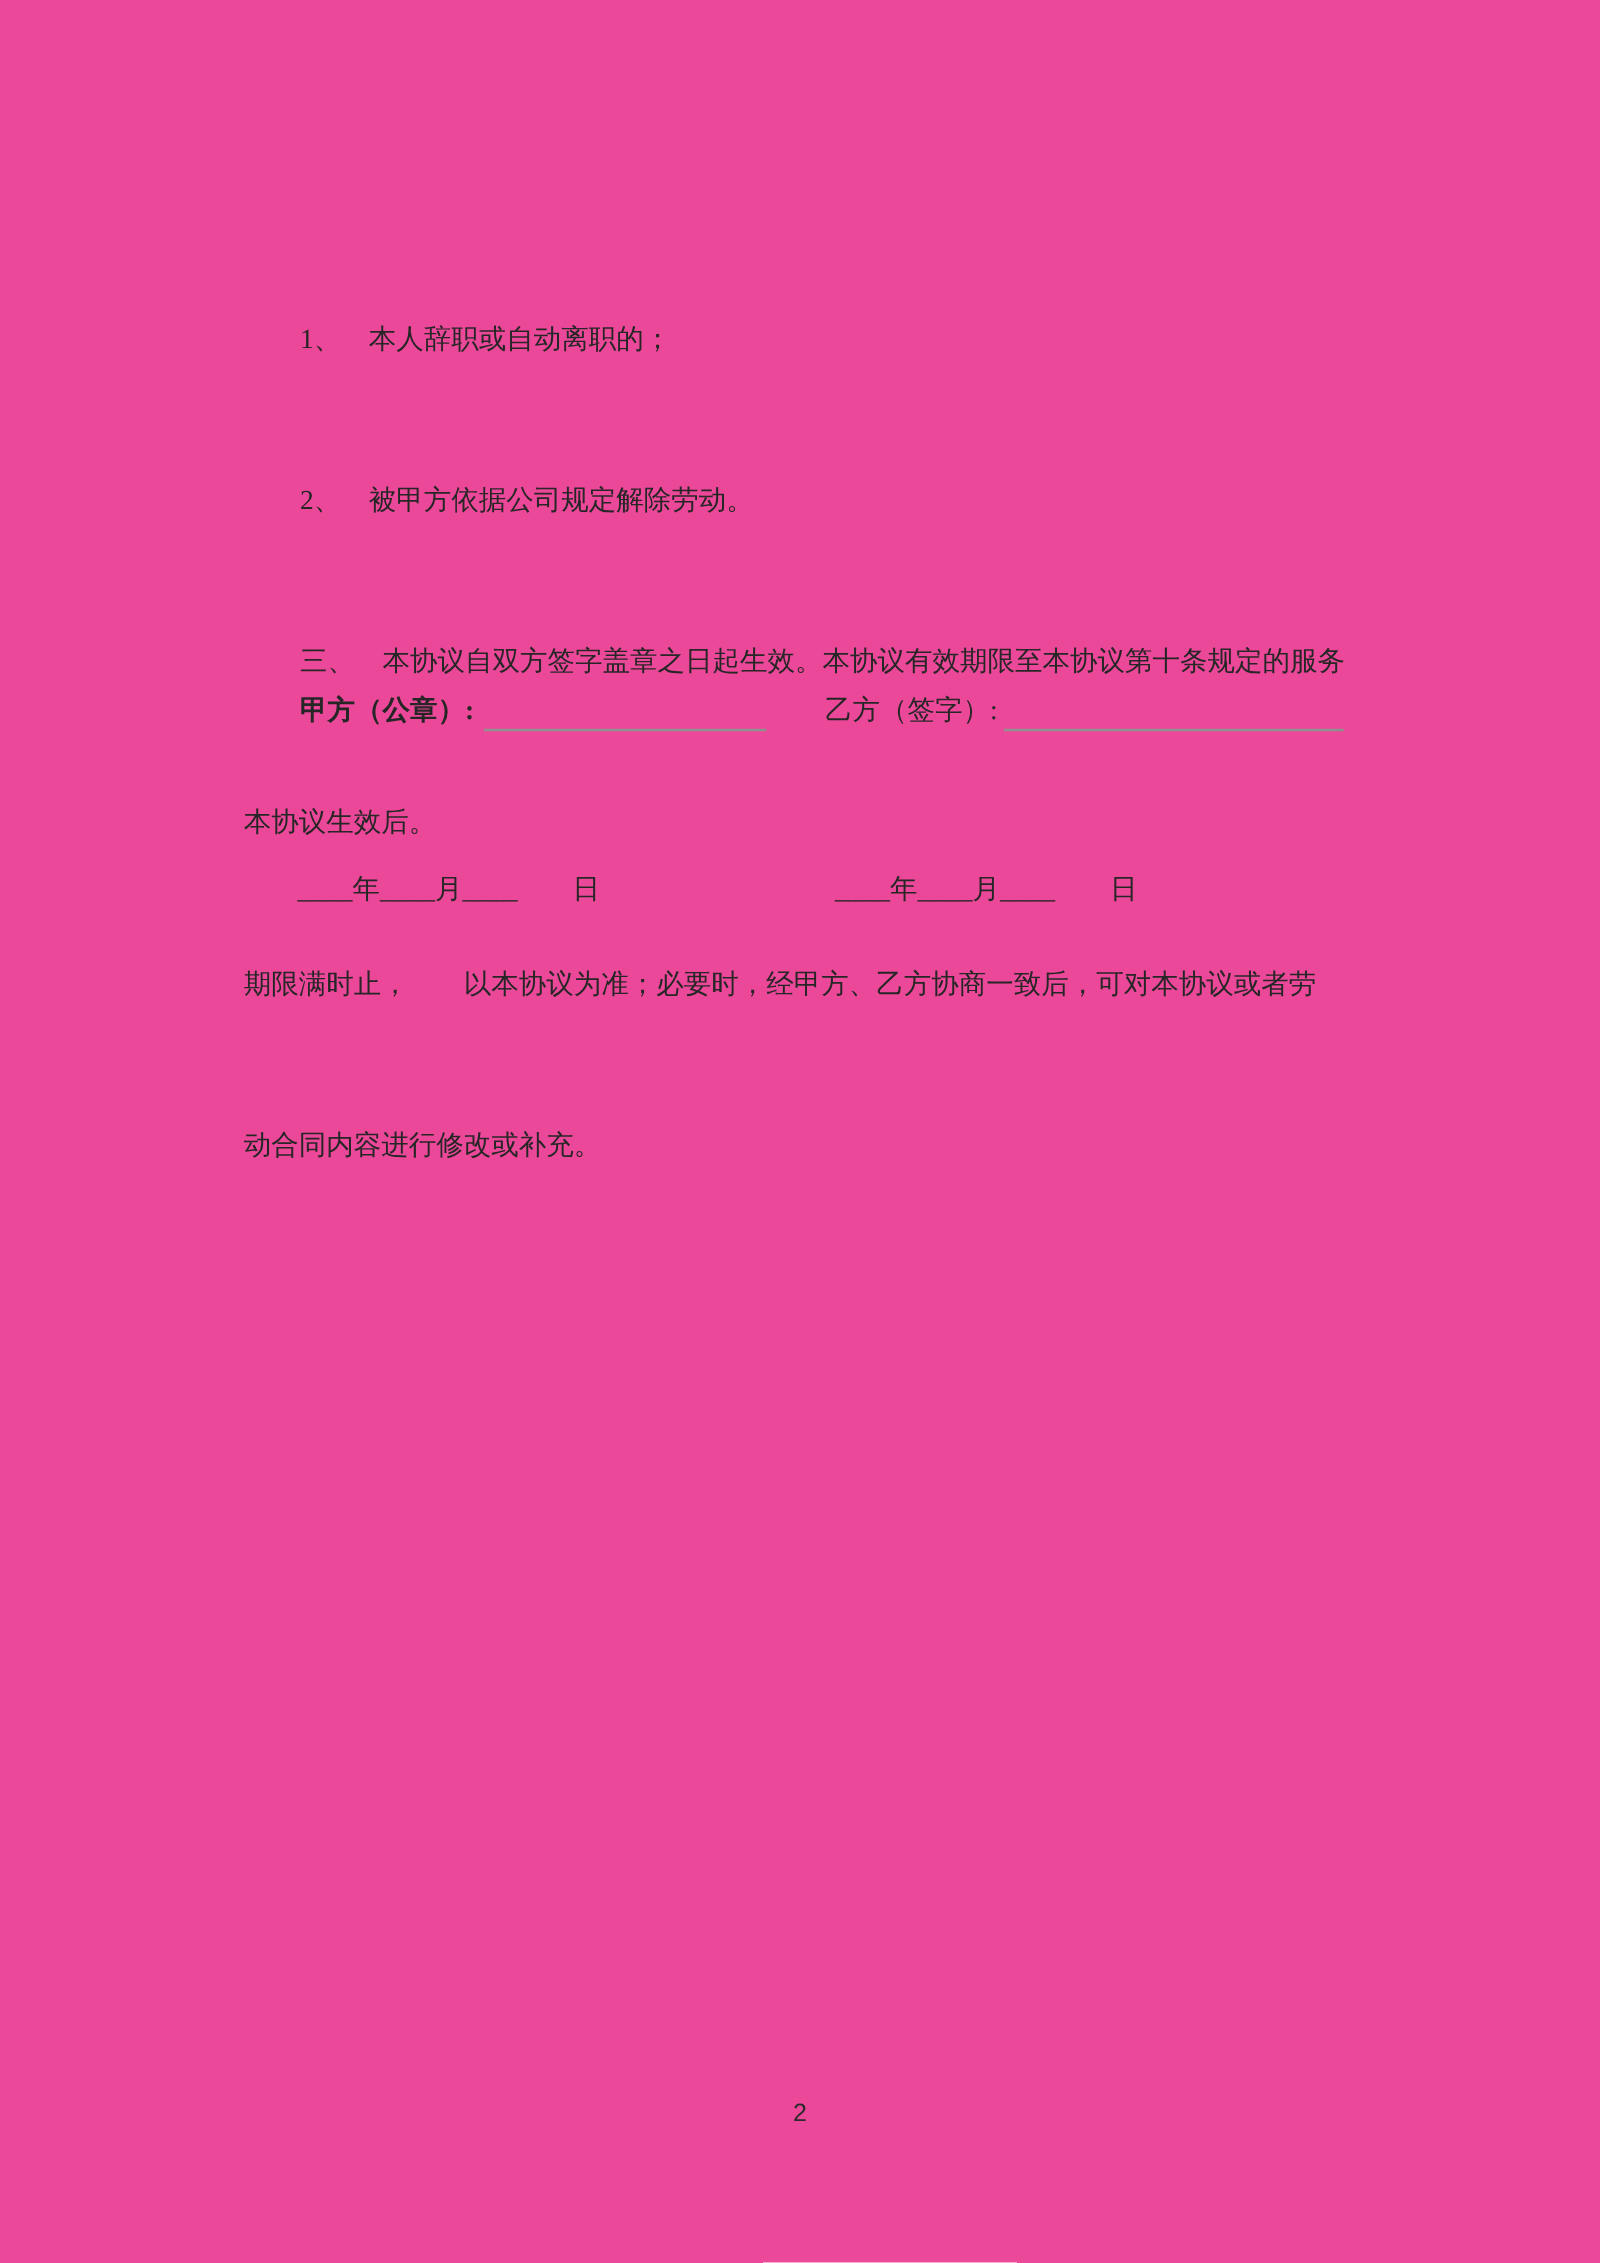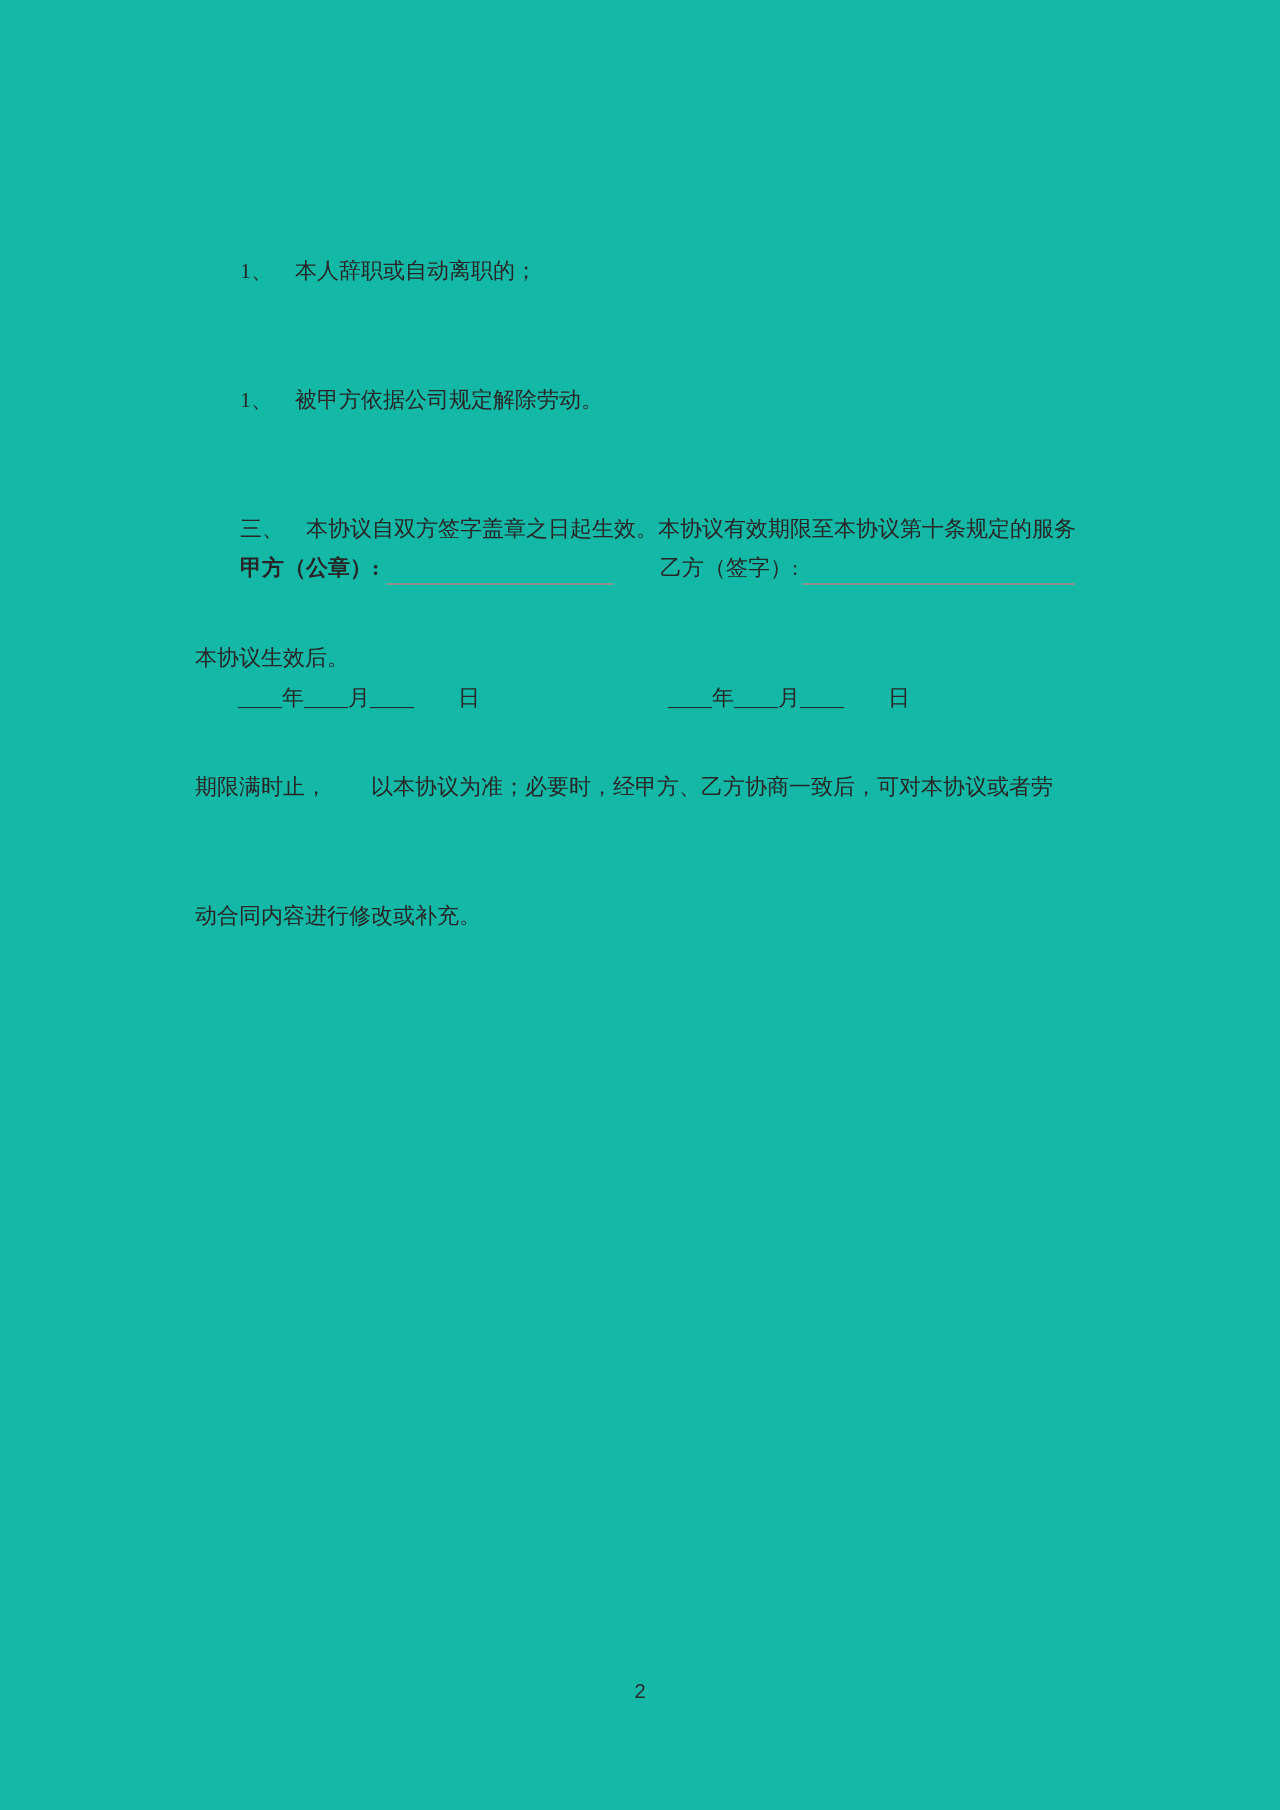--- a/index.html
+++ b/index.html
@@ -5,21 +5,21 @@
 <style>
   html, body {
     margin: 0;
     padding: 0;
     background: #ffffff;
   }
   .page {
     position: relative;
     width: 1280px;
     height: 1810px;
-    background: #14b8a6;
+    background: #ec4899;
     overflow: hidden;
     font-family: "Liberation Serif", "DejaVu Serif", serif;
     color: #262626;
   }
   .content {
     position: absolute;
     left: 195px;
     top: 163px;
     width: 895px;
     font-size: 22px;
@@ -60,21 +60,21 @@
     position: absolute;
     left: 195px;
     top: 676px;
     width: 940px;
     height: 43px;
     font-size: 22px;
     line-height: 43px;
   }
   .date-group {
     position: absolute;
-    top: 0;
+    top: 13px;
     white-space: pre;
   }
   .date-group.left { left: 43px; }
   .date-group.right { left: 473px; }
   .page-number {
     position: absolute;
     left: 0;
     top: 1680px;
     width: 1280px;
     text-align: center;
@@ -84,21 +84,21 @@
     font-family: "Liberation Sans", "DejaVu Sans", sans-serif;
   }
 </style>
 </head>
 <body>
 
 <div class="page">
 
   <div class="content">
     <div class="doc-line indent">1、　本人辞职或自动离职的；</div>
-    <div class="doc-line indent">1、　被甲方依据公司规定解除劳动。</div>
+    <div class="doc-line indent">2、　被甲方依据公司规定解除劳动。</div>
     <div class="doc-line indent">三、　本协议自双方签字盖章之日起生效。本协议有效期限至本协议第十条规定的服务</div>
     <div class="doc-line">本协议生效后。</div>
     <div class="doc-line">期限满时止，　　以本协议为准；必要时，经甲方、乙方协商一致后，可对本协议或者劳</div>
     <div class="doc-line">动合同内容进行修改或补充。</div>
   </div>
 
   <div class="sig-row">
     <span class="sig-label party-a">甲方（公章）:</span>
     <span class="blank-line blank-a"></span>
     <span class="sig-label party-b">乙方（签字）:</span>

